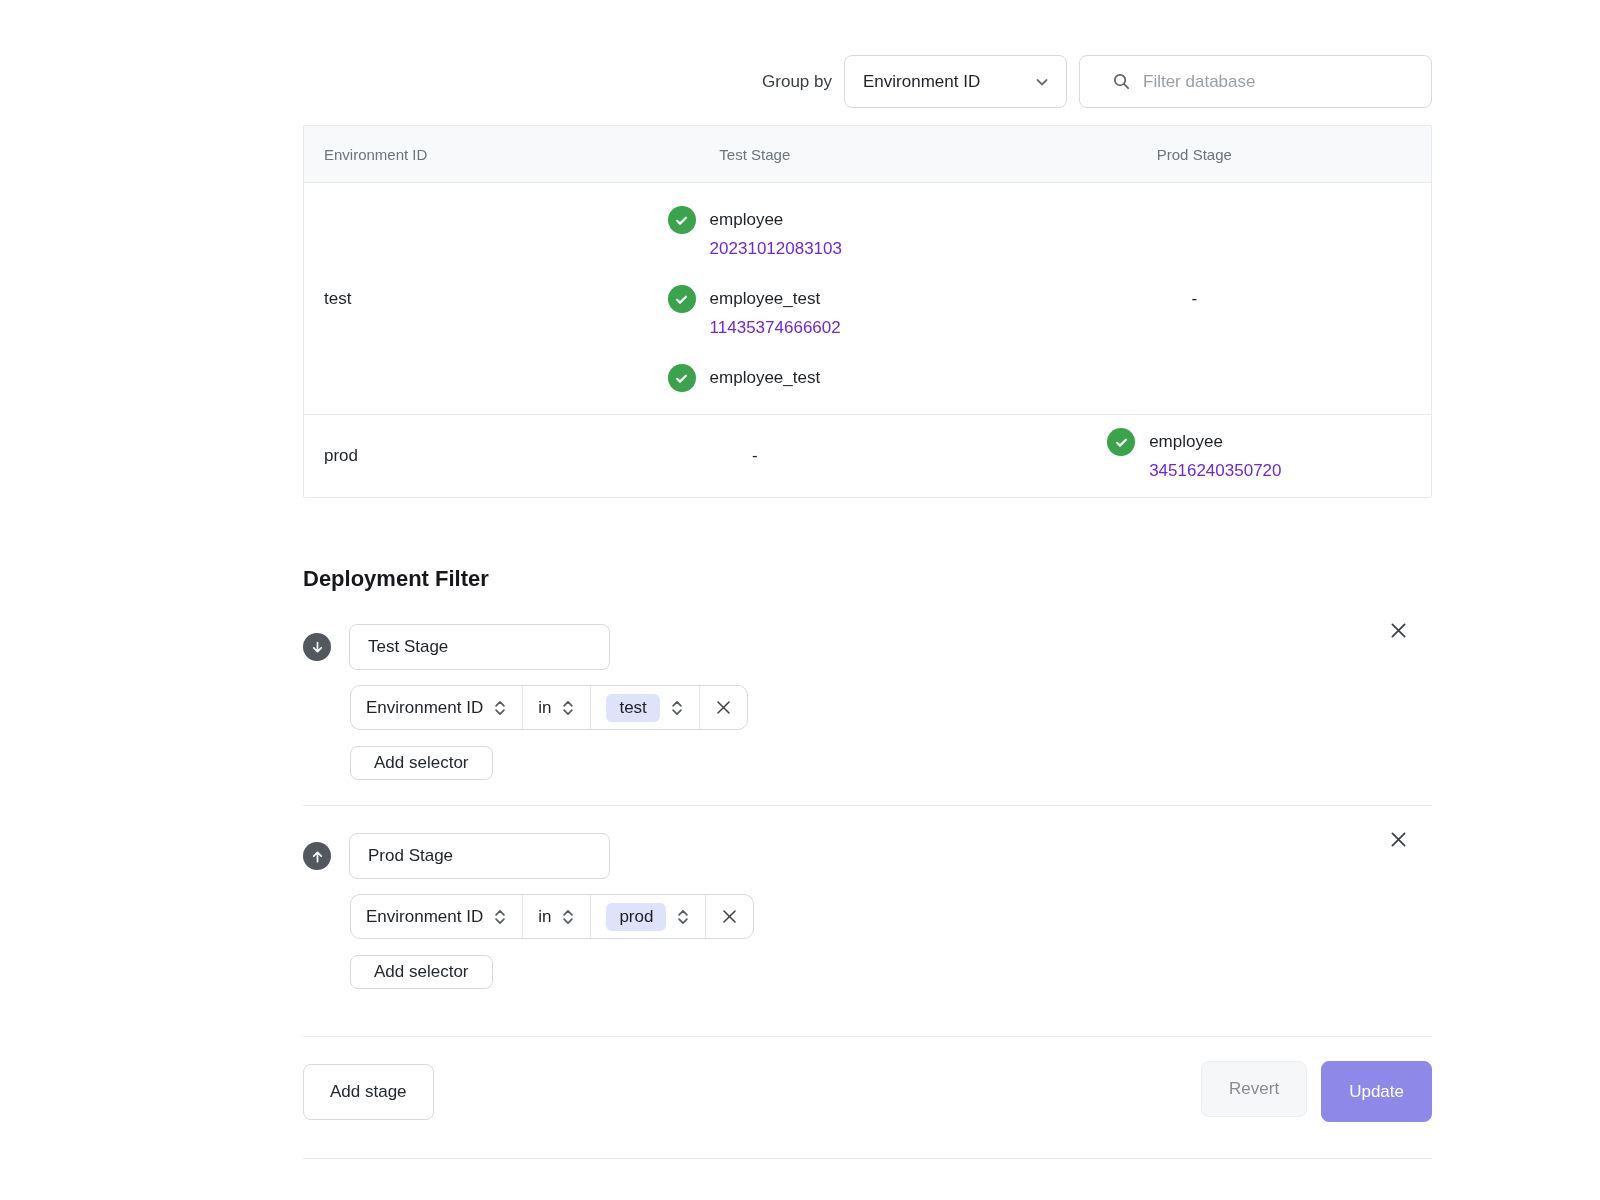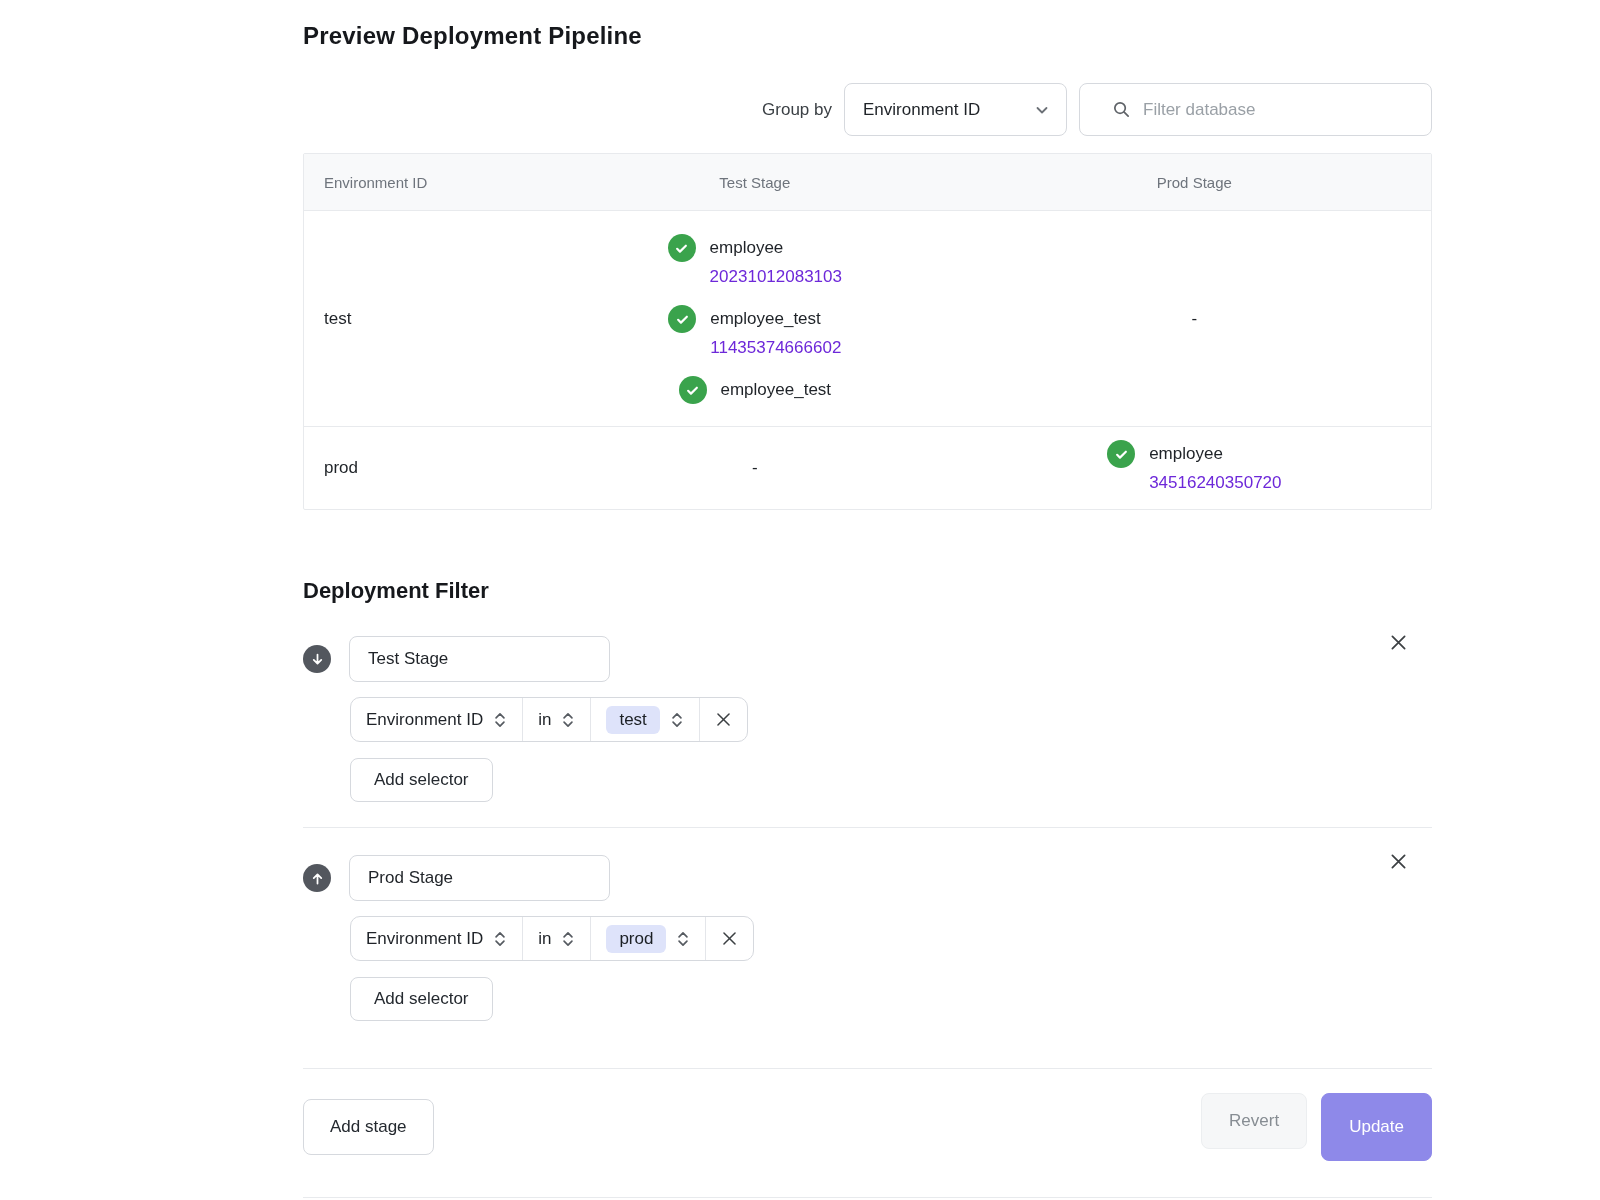--- a/index.html
+++ b/index.html
@@ -31,21 +31,21 @@
   .phead .pcell { font-size:15px; font-weight:500; color:#6e747c; }
   .pcell { padding:0 4px; }
   .pcell.left { text-align:left; padding-left:20px; }
   .pcell.center { text-align:center; }
   .prow.body { border-bottom:1px solid #e8eaed; }
   .prow.body:last-child { border-bottom:none; }
   .prow.test-row { min-height:206px; }
   .prow.prod-row { min-height:77px; }
   .env-label { font-size:17px; color:#1f2328; }
   .dash { font-size:17px; color:#1f2328; }
-  .deploy-list { display:inline-flex; flex-direction:column; align-items:center; gap:13px; padding:22px 0; }
+  .deploy-list { display:inline-flex; flex-direction:column; align-items:flex-start; gap:21px; padding:22px 0; }
   .deploy-item { display:flex; align-items:flex-start; gap:14px; text-align:left; }
   .check-circle { width:28px; height:28px; border-radius:50%; flex:0 0 28px;
     display:flex; align-items:center; justify-content:center; margin-top:1px; }
   .deploy-name { font-size:17px; color:#1f2328; line-height:29px; }
   .deploy-ts { font-size:17px; color:#6d28d9; line-height:29px; }
   .deploy-ts:empty { display:none; }
 
   
   .config-title { margin-top:68px; font-size:22px; font-weight:700; color:#16181c; }
   .stage-block { position:relative; margin-top:32px; }
@@ -62,42 +62,41 @@
     border-radius:10px; height:45px; background:#fff; overflow:hidden; }
   .seg { display:flex; align-items:center; gap:10px; padding:0 15px; cursor:pointer; }
   .seg + .seg { border-left:1px solid #e4e6ea; }
   .seg-label { font-size:17px; color:#1f2328; }
   .badge { background:#dee3fa; border-radius:6px; padding:4px 13px; font-size:17px; color:#1b1f24; }
   .seg.close-seg { padding:0 14px; }
   .add-selector { margin-left:47px; margin-top:16px; }
   .btn { display:inline-flex; align-items:center; justify-content:center;
     border:1px solid #d6d9de; border-radius:8px; background:#fff; cursor:pointer;
     font-size:17px; color:#24292f; font-family:"Liberation Sans","DejaVu Sans",sans-serif; }
-  .btn.small { height:44px; padding:0 23px; }
+  .btn.small { height:34px; padding:0 23px; }
   .divider { border-top:1px solid #e8eaed; margin-top:25px; }
   .stage-block.second { margin-top:27px; }
 
   
   .divider.pre-footer { margin-top:47px; }
   .footer { margin-top:24px; display:flex; align-items:center; }
   .btn.add-stage { height:56px; padding:0 26px; }
   .footer-right { margin-left:auto; display:flex; gap:14px; }
   .btn.revert { height:56px; padding:4px 27px; background:#f6f7f8; border:1px solid #eceef0; color:#878d93; }
-  .btn.update { height:68px; padding:0 27px; background:#8e89e9; border:1px solid #8e89e9; color:#ffffff; font-weight:500; }
+  .btn.update { height:61px; padding:0 27px; background:#8e89e9; border:1px solid #8e89e9; color:#ffffff; font-weight:500; }
   .divider.bottom { margin-top:36px; }
 
   svg { display:block; }
 </style>
 </head>
 <body>
 
 <div class="page">
   <div class="content">
 
-    <div class="page-title">Preview Deployment Pipeline</div>
 
     <div class="toolbar">
       <span class="groupby-label">Group by</span>
       <div class="dropdown">
         <span class="dropdown-value">Environment ID</span>
         <span>
           <svg width="16" height="16" viewBox="0 0 16 16">
               <path d="M3.5 6l4.5 4.5L12.5 6" fill="none" stroke="#6b7076" stroke-width="1.8" stroke-linecap="round" stroke-linejoin="round"></path>
             </svg>
         </span>

